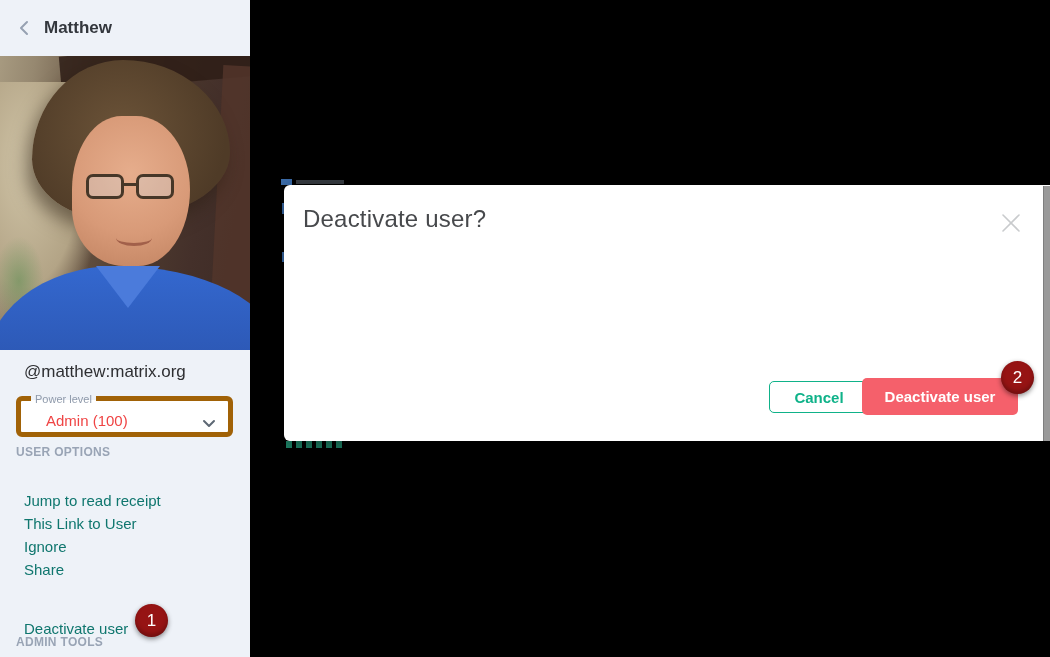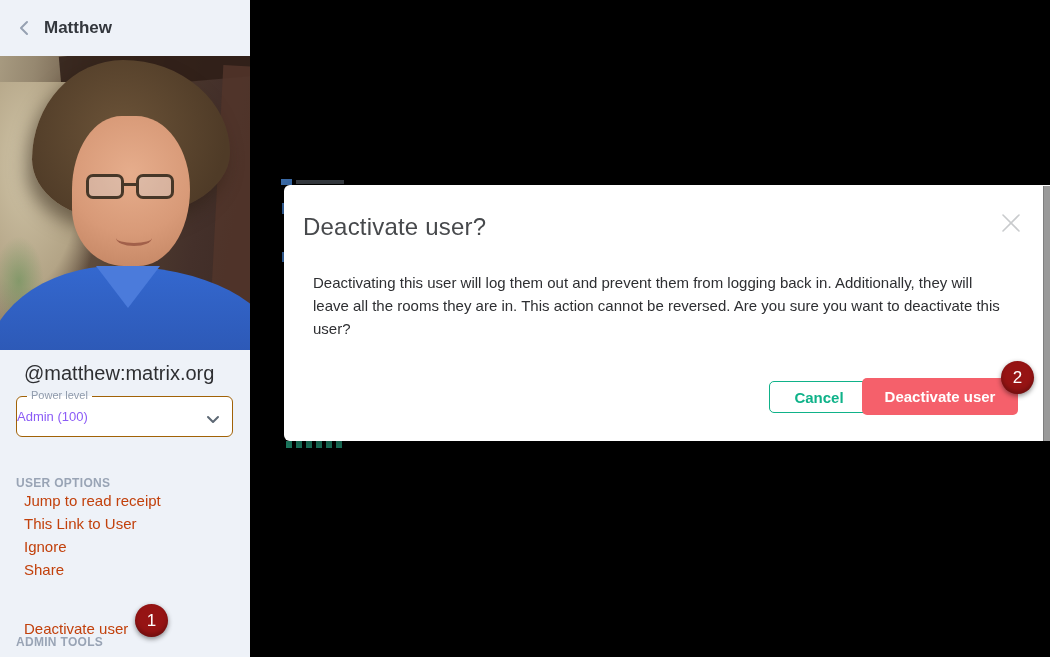--- a/index.html
+++ b/index.html
@@ -40,52 +40,52 @@
   .ph-bridge { left:122px; top:127px; width:16px; height:3px; background:#463728; }
   .ph-smile { left:116px; top:174px; width:36px; height:16px;
     border-bottom:3px solid #a2604a; border-radius:0 0 50% 50%; }
   .ph-shirt { left:-16px; top:210px; width:292px; height:110px;
     background:linear-gradient(180deg,#3468cf,#2b55b0);
     border-radius:45% 55% 0 0 / 95% 75% 0 0; }
   .ph-collar { left:96px; top:210px; width:64px; height:42px; background:#4b7bdb;
     clip-path:polygon(50% 100%, 0 0, 100% 0); }
 
   
-  .user-id { position:absolute; left:24px; top:362px; font-size:20px; color:#2e2f32; }
+  .user-id { position:absolute; left:24px; top:362px; font-size:17px; color:#2e2f32; }
   .power-select { position:absolute; left:16px; top:396px; width:217px; height:41px;
-    background:#fff; border:1px solid #a16207; border-radius:6px; cursor:pointer; }
+    background:#fff; border:5px solid #a16207; border-radius:6px; cursor:pointer; }
   .power-label { position:absolute; left:10px; top:-8px; padding:0 4px; font-size:11px; color:#8f9aab;
     background:linear-gradient(#eef2f8 55%, #ffffff 55%); }
-  .power-value { display:block; line-height:39px; padding-left:0; font-size:13px; color:#8b5cf6; }
+  .power-value { display:block; line-height:39px; padding-left:25px; font-size:15px; color:#ef4444; }
   .power-chevron { position:absolute; right:12px; top:13px; }
 
   .section-title { position:absolute; left:16px; font-size:12px; font-weight:700;
     letter-spacing:.3px; color:#99a4b5; }
-  .menu-item { position:absolute; left:24px; font-size:15px; color:#c2410c; cursor:pointer; }
+  .menu-item { position:absolute; left:24px; font-size:15px; color:#0f766e; cursor:pointer; }
 
   
   .step-badge { position:absolute; width:33px; height:33px; border-radius:50%;
     background:#961414; color:#fff; font-size:17px; line-height:33px; text-align:center;
     box-shadow:0 2px 5px rgba(0,0,0,.45), inset 0 -3px 4px rgba(0,0,0,.25); z-index:30; }
   .badge-1 { left:135px; top:604px; }
   .badge-2 { left:717px; top:176px; }
 
   
   .frag { position:absolute; z-index:1; }
   .frag-top-a { left:281px; top:179px; width:11px; height:6px; background:#3d6fae; }
   .frag-top-b { left:296px; top:180px; width:48px; height:4px; background:#3a3f46; }
   .frag-left-a { left:282px; top:203px; width:3px; height:11px; background:#3b6fb0; }
   .frag-left-b { left:282px; top:252px; width:3px; height:10px; background:#3b6fb0; }
   .frag-bottom { left:286px; top:441px; width:60px; height:7px;
     background:repeating-linear-gradient(90deg,#1f8a6d 0 6px, transparent 6px 10px); }
 
   
   .dialog { position:absolute; left:284px; top:185px; width:775px; height:256px;
     background:#fff; border-radius:6px; box-shadow:0 5px 25px rgba(0,0,0,.5); z-index:10; }
-  .dlg-title { position:absolute; left:19px; top:28px; font-size:24px; font-weight:300;
+  .dlg-title { position:absolute; left:19px; top:20px; font-size:24px; font-weight:300;
     color:#47494c; letter-spacing:.2px; }
   .dlg-close { position:absolute; left:716px; top:27px; width:22px; height:22px; cursor:pointer; }
   .dlg-body { position:absolute; left:29px; top:86px; width:697px;
     font-size:15px; line-height:23px; color:#2e2f32; }
   .btn { position:absolute; border-radius:5px; font-family:inherit; font-size:15px; cursor:pointer; }
   .btn-cancel { left:485px; top:196px; width:100px; height:32px;
     background:#fff; border:1px solid #0fb289; color:#0fb289; font-weight:600; }
   .btn-danger { left:578px; top:193px; width:156px; height:37px;
     background:#f5606b; border:none; color:#fff; font-weight:700; }
 
@@ -127,21 +127,21 @@
   <div class="power-select">
     <span class="power-label">Power level</span>
     <span class="power-value">Admin (100)</span>
     <span class="power-chevron">
       <svg width="14" height="9" viewBox="0 0 14 9">
         <polyline points="2,2 7,7 12,2" fill="none" stroke="#5d6874" stroke-width="2" stroke-linecap="round" stroke-linejoin="round"></polyline>
       </svg>
     </span>
   </div>
 
-  <div class="section-title" style="top:476px">USER OPTIONS</div>
+  <div class="section-title" style="top:445px">USER OPTIONS</div>
   <div class="menu-item" style="top:492px">Jump to read receipt</div>
   <div class="menu-item" style="top:515px">This Link to User</div>
   <div class="menu-item" style="top:538px">Ignore</div>
   <div class="menu-item" style="top:561px">Share</div>
 
   <div class="section-title" style="top:635px">ADMIN TOOLS</div>
   <div class="menu-item" style="top:620px">Deactivate user</div>
 
   <div class="step-badge badge-1">1</div>
 </aside>
@@ -155,21 +155,20 @@
 <div class="dialog">
   <h2 class="dlg-title">Deactivate user?</h2>
 
   <span class="dlg-close">
     <svg width="22" height="22" viewBox="0 0 22 22">
       <line x1="3" y1="3" x2="19" y2="19" stroke="#c9cbcd" stroke-width="1.6" stroke-linecap="round"></line>
       <line x1="19" y1="3" x2="3" y2="19" stroke="#c9cbcd" stroke-width="1.6" stroke-linecap="round"></line>
     </svg>
   </span>
 
-  <p class="dlg-body">Deactivating this user will log them out and prevent them from logging back in. Additionally, they will leave all the rooms they are in. This action cannot be reversed. Are you sure you want to deactivate this user?</p>
 
   <button class="btn btn-cancel">Cancel</button>
   <button class="btn btn-danger">Deactivate user</button>
 
   <div class="step-badge badge-2">2</div>
 </div>
 
 <div class="edge-strip"></div>
 
 </body></html>

